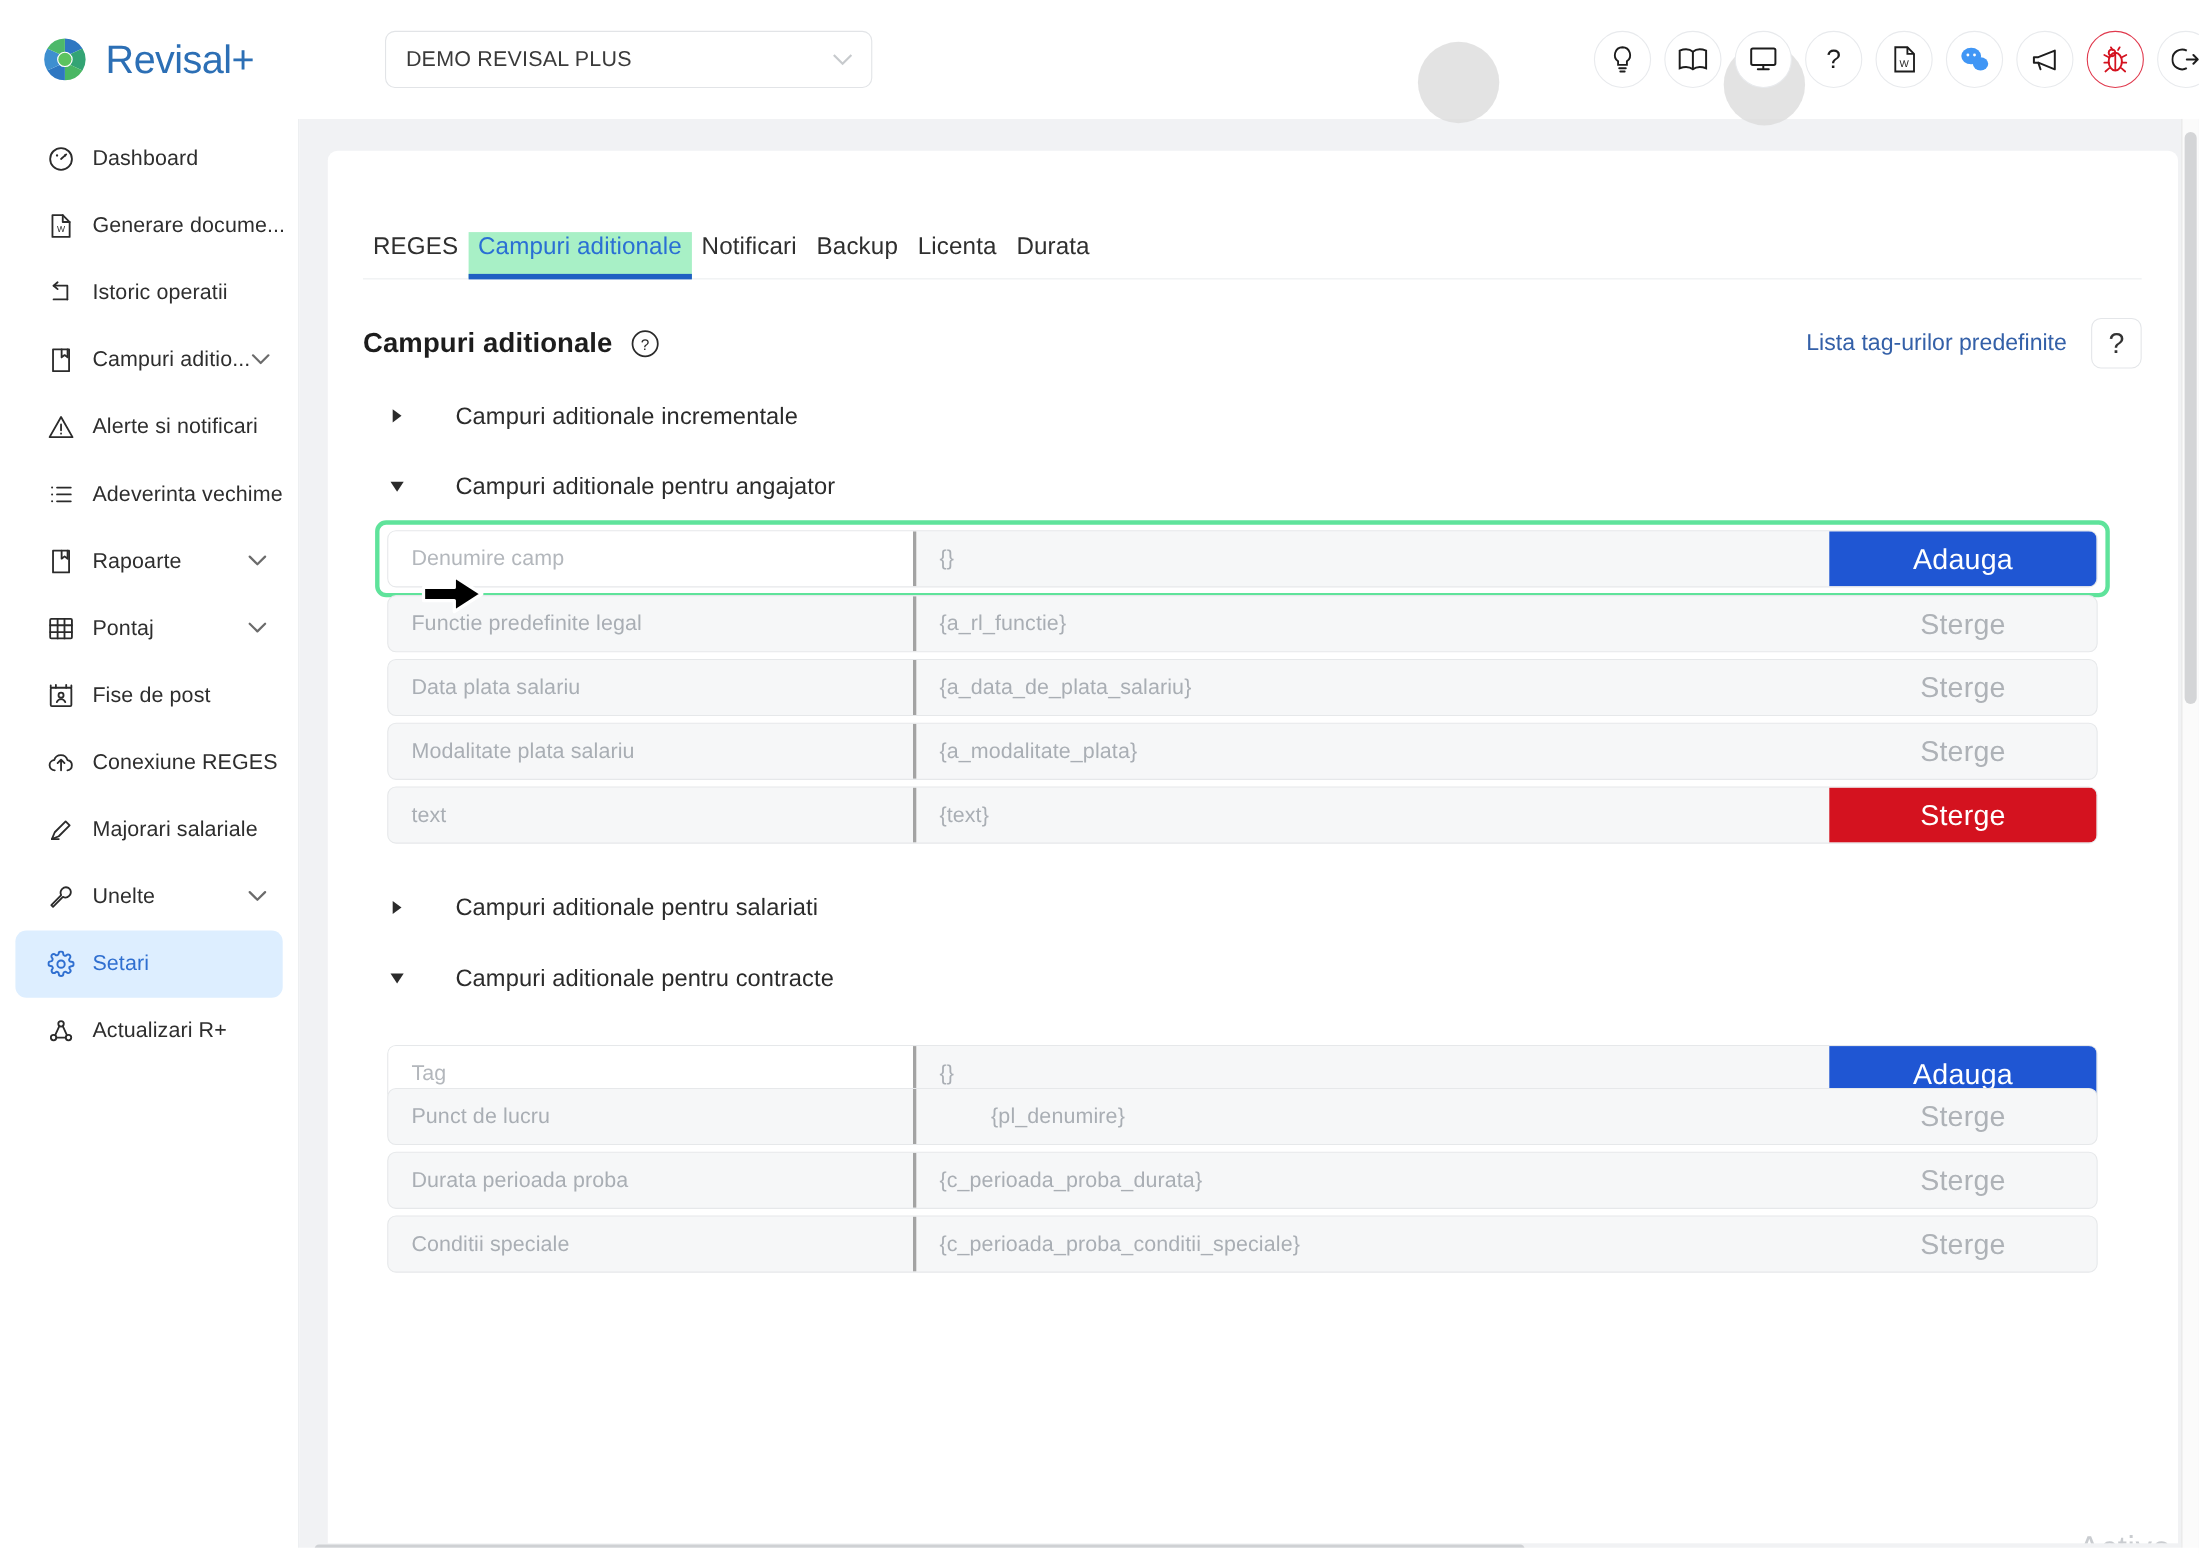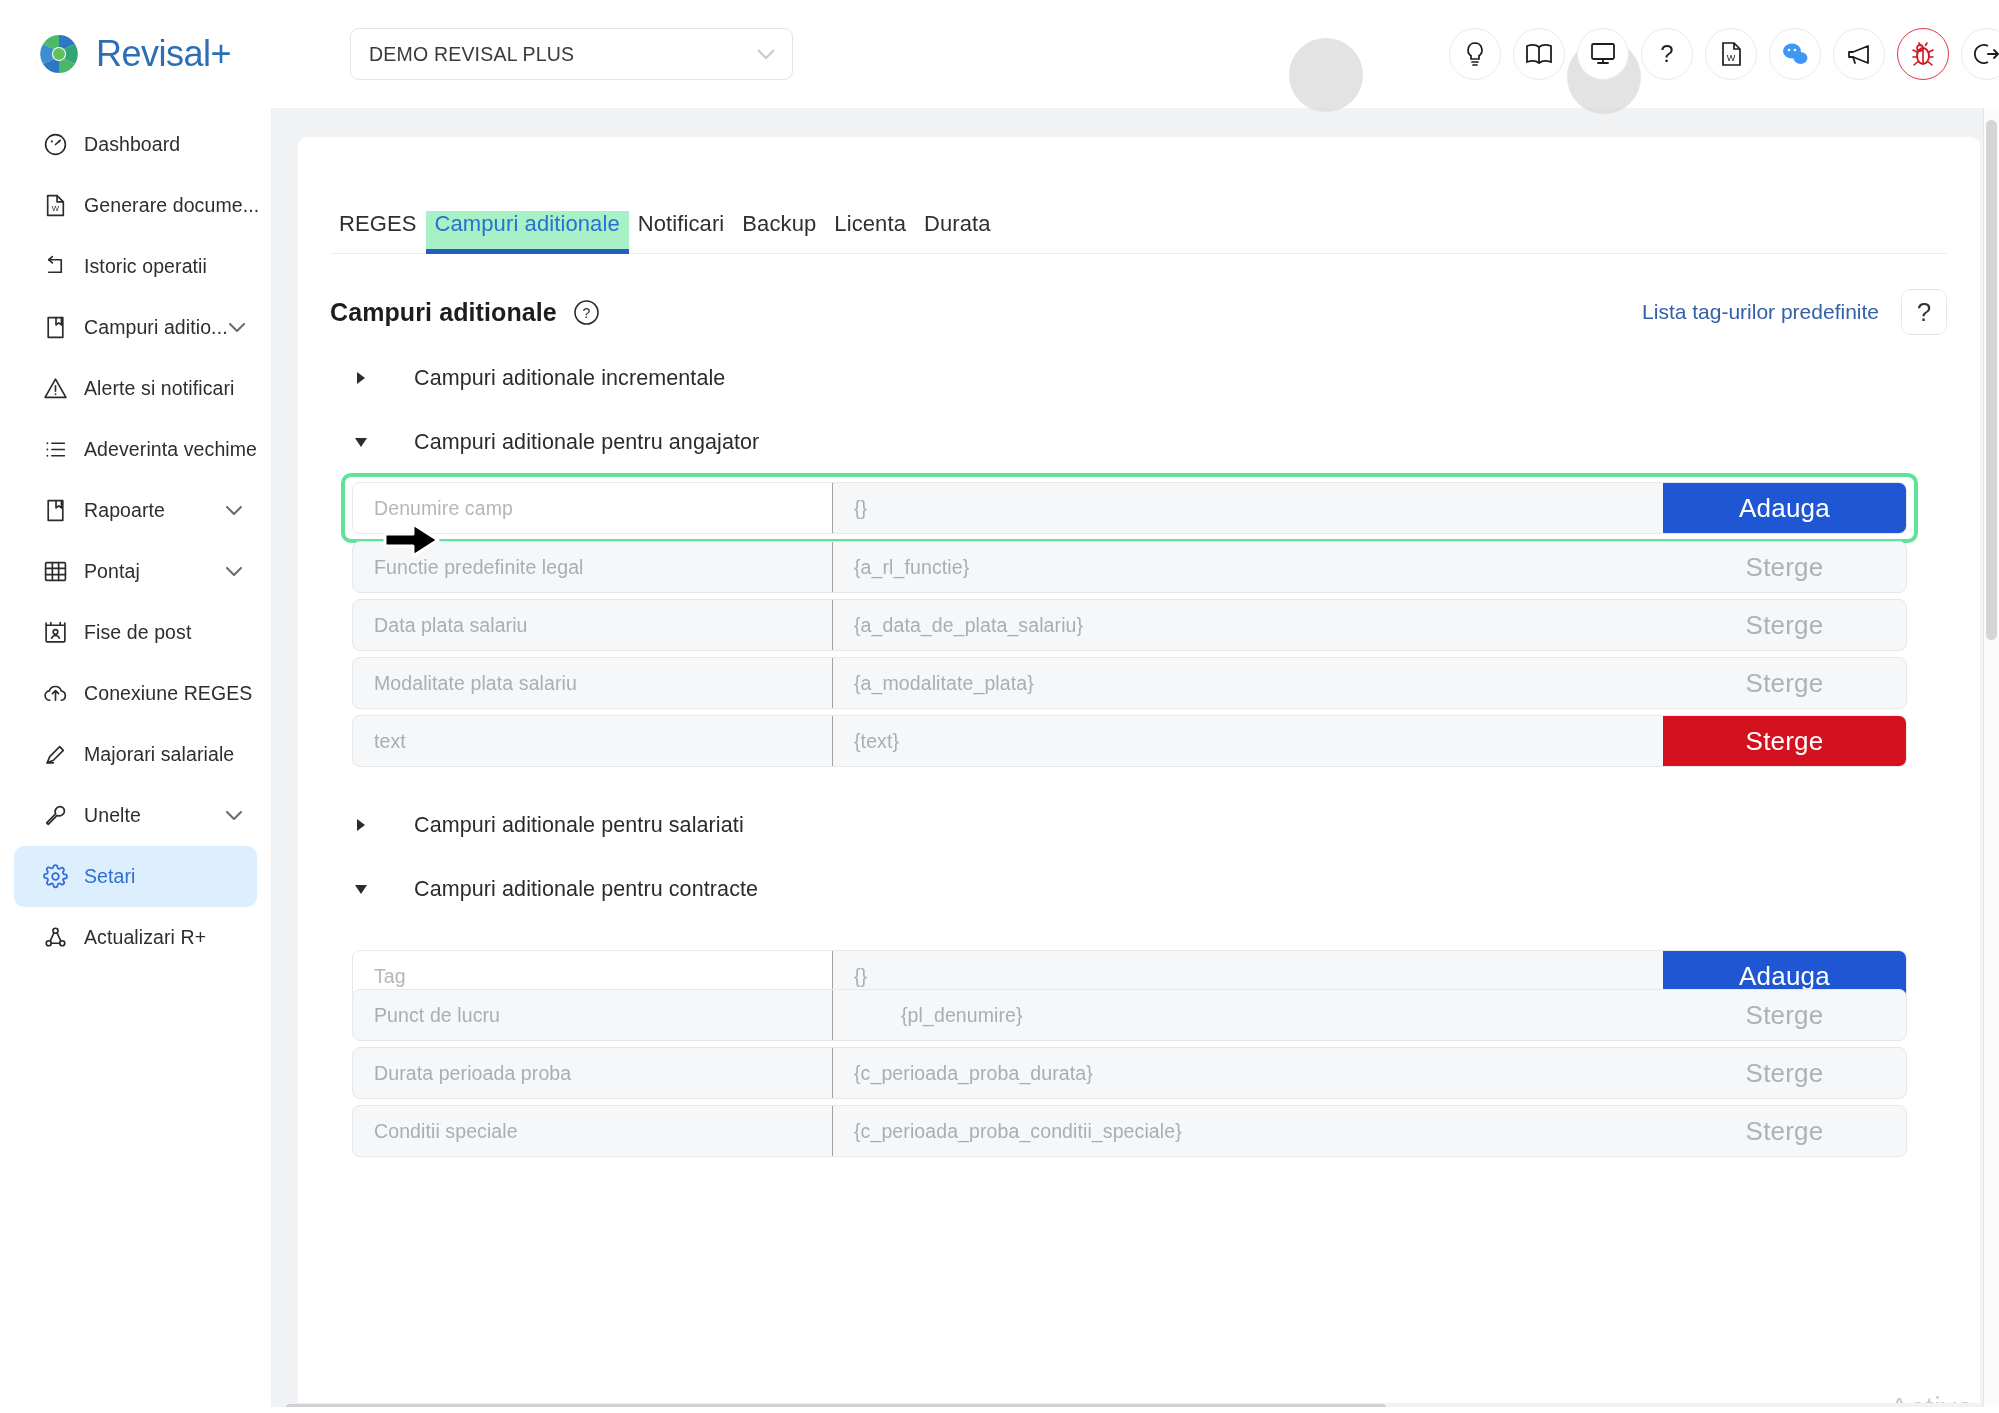--- a/index.html
+++ b/index.html
@@ -117,21 +117,21 @@
   
   .row {
     position: absolute; left: 54px; width: 1555px; height: 52px;
     display: flex; border-radius: 8px; overflow: hidden;
     border: 1px solid #e6e8ea; background: #f6f7f8;
   }
   .row .c-name, .row .c-tag {
     display: flex; align-items: center; font-size: 19.5px; color: #a9aeb4;
     padding-left: 21px; letter-spacing: .1px; white-space: nowrap; overflow: hidden;
   }
-  .row .c-name { width: 480px; border-right: 1px solid #a3a3a3; }
+  .row .c-name { width: 480px; border-right: 3px solid #a3a3a3; }
   .row .c-tag { flex: 1; }
   .row .c-act {
     width: 243px; display: flex; align-items: center; justify-content: center;
     font-size: 26px; color: #aeb2b7; letter-spacing: .2px;
   }
   .row.empty { background: #f6f7f8; }
   .row.empty .c-name { background: #ffffff; color: #b3b7bc; }
   .row.empty .c-act { background: #1f56d3; color: #ffffff; }
   .row.danger .c-act { background: #d4121f; color: #ffffff; }
 

